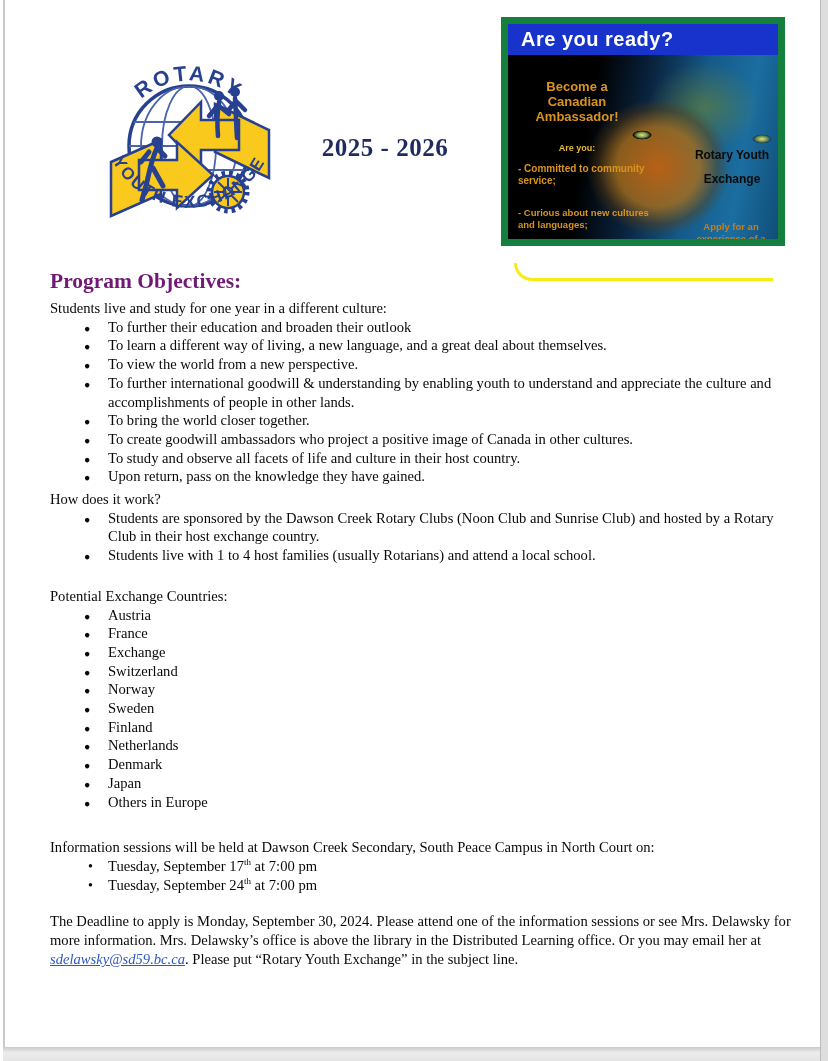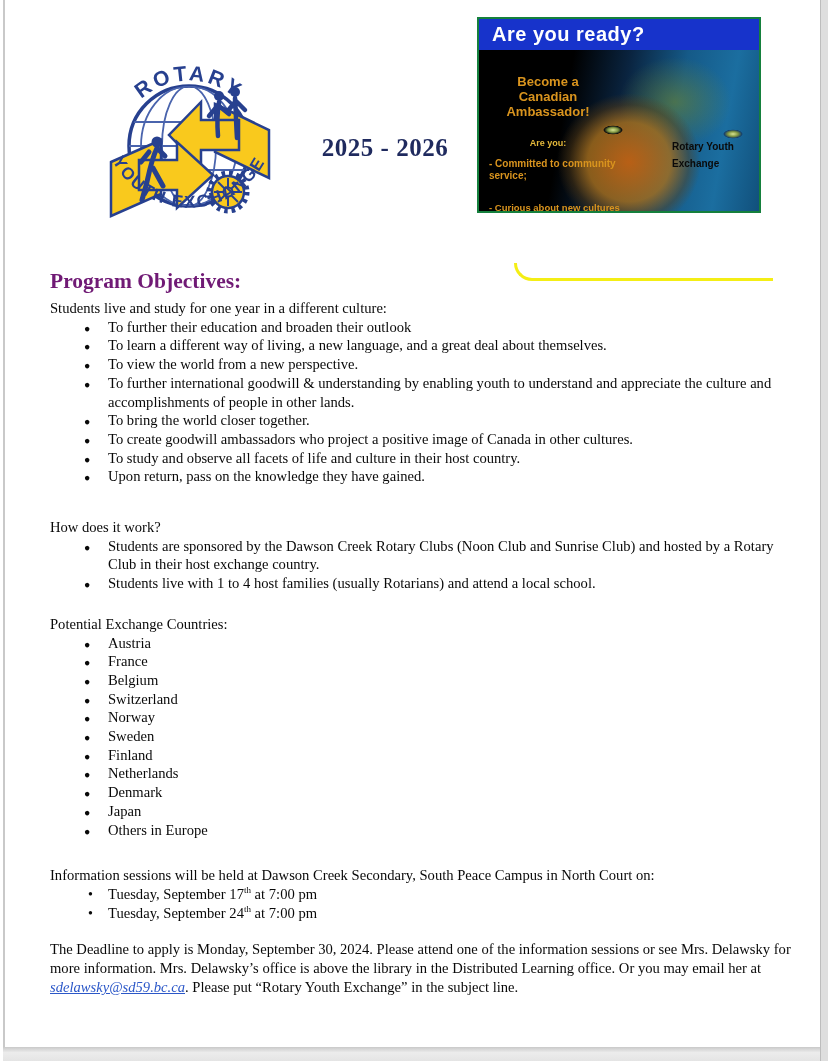--- a/index.html
+++ b/index.html
@@ -14,59 +14,59 @@
   .edge-bottom{ position:absolute; left:3px; top:1047px; width:817px; height:14px; background:linear-gradient(#c9c9c9,#ececec 40%,#e4e4e4); }
 
   .page { position:absolute; left:5px; top:0; width:815px; height:1047px; background:#ffffff; }
 
   
   .logo-wrap { position:absolute; left:92px; top:40px; width:184px; height:200px; }
   .year { position:absolute; left:308px; top:134px; width:144px; text-align:center;
           font-size:25px; font-weight:bold; color:#1f2a5e; letter-spacing:0.5px; }
 
   
-  .poster { position:absolute; left:472px; top:17px; width:284px; height:196px;
-            border:2px solid #15803d; overflow:hidden; background:#000; }
+  .poster { position:absolute; left:496px; top:17px; width:284px; height:229px;
+            border:7px solid #15803d; overflow:hidden; background:#000; }
   .poster-banner { position:absolute; left:0; top:0; width:100%; height:31px; background:#1733cb;
             color:#ffffff; font-family:"Liberation Sans", sans-serif; font-weight:bold;
             font-size:20px; line-height:30px; padding-left:13px; letter-spacing:0.5px; }
   .poster-art { position:absolute; left:0; top:31px; width:100%; height:216px;
       background-image:
         radial-gradient(ellipse 15px 7px at 134px 80px, #d8e693 0%, #7d9340 35%, #0e0e0e 58%, rgba(0,0,0,0) 66%),
         radial-gradient(ellipse 15px 7px at 254px 84px, #d8e693 0%, #7d9340 35%, #17406a 58%, rgba(0,0,0,0) 66%),
         radial-gradient(ellipse 52px 16px at 158px 198px, rgba(148,32,24,0.85) 0%, rgba(148,32,24,0) 70%),
         radial-gradient(ellipse 92px 88px at 150px 112px, rgba(197,99,17,0.93) 0%, rgba(173,112,24,0.78) 45%, rgba(96,62,14,0.42) 65%, rgba(0,0,0,0) 78%),
         radial-gradient(ellipse 75px 60px at 196px 52px, rgba(118,138,40,0.55) 0%, rgba(0,0,0,0) 75%),
         linear-gradient(100deg, #000000 0%, #000000 30%, #0a2440 48%, #155a88 66%, #1b6ea0 82%, #0f4a74 100%);
       padding-left: 24px;
   }
   .poster-art div { position:absolute; font-family:"Liberation Sans", sans-serif; font-weight:bold; }
   .p-headline { left:8px; top:24px; width:122px; text-align:center; color:#d9941e; font-size:13px; line-height:15px; }
   .p-areyou   { left:8px; top:88px;  width:122px; text-align:center; color:#e5b93a; font-size:9px; }
   .p-q0 { left:10px; top:108px; width:150px; color:#d9941e; font-size:10px; line-height:11.5px; }
   .p-q1 { left:10px; top:152px; width:150px; color:#d9941e; font-size:9.5px; line-height:11.5px; }
   .p-q2 { left:10px; top:197px; width:160px; color:#d9941e; font-size:9.5px; line-height:11.5px; }
-  .p-brand { right:5px; top:88px; width:82px; text-align:left; color:#0a0a0a; font-size:10px; line-height:17px; }
+  .p-brand { right:5px; top:88px; width:82px; text-align:center; color:#0a0a0a; font-size:12px; line-height:24px; }
   .p-cta   { right:3px; top:166px; width:88px; text-align:center; color:#c87f15; font-size:9.5px; line-height:11.5px; }
 
   .swoosh { position:absolute; left:509px; top:263px; width:259px; height:18px;
             border-left:3px solid #f4ee15; border-bottom:3px solid #f4ee15;
             border-bottom-left-radius:24px; }
 
   
   .content { position:absolute; left:45px; top:268px; width:745px; color:#090909;
              font-size:14.6px; line-height:18.7px; }
   .content h1 { font-size:21.5px; line-height:26px; margin-bottom:5px; color:#701a75; }
   ul { list-style:none; }
   li { position:relative; padding-left:58px; }
   li .dot { position:absolute; left:34px; top:0; }
   li .dot::before { content:"\25CF"; font-size:10.5px; }
   li .dot-sm { position:absolute; left:38px; top:0; }
   li .dot-sm::before { content:"\2022"; font-size:14px; }
-  .sec-how      { margin-top:32px;font-family:Liberation Serif, serif; }
+  .sec-how      { margin-top:4px;font-family:Liberation Serif, serif; }
   .sec-countries{ margin-top:22px; }
   .sec-sessions { margin-top:27px; }
   .sec-deadline { margin-top:18px; }
   sup { font-size:9px; line-height:0; vertical-align:super; }
   a.email { color:#2b57c8; text-decoration:underline;font-style:italic; }
 
   
   .logo-arc-text { font-family:"Liberation Sans", sans-serif; font-weight:bold; fill:#27408f; }
 </style>
 </head>
@@ -168,21 +168,21 @@
           <li><span class="dot"></span><span>Students are sponsored by the Dawson Creek Rotary Clubs (Noon Club and Sunrise Club) and hosted by a Rotary Club in their host exchange country.</span></li>
           <li><span class="dot"></span><span>Students live with 1 to 4 host families (usually Rotarians) and attend a local school.</span></li>
         </ul>
       </div>
 
       <div class="sec-countries">
         <p>Potential Exchange Countries:</p>
         <ul>
           <li><span class="dot"></span><span>Austria</span></li>
           <li><span class="dot"></span><span>France</span></li>
-          <li><span class="dot"></span><span>Belgium</span></li>
+          <li><span class="dot"></span><span>Exchange</span></li>
           <li><span class="dot"></span><span>Switzerland</span></li>
           <li><span class="dot"></span><span>Norway</span></li>
           <li><span class="dot"></span><span>Sweden</span></li>
           <li><span class="dot"></span><span>Finland</span></li>
           <li><span class="dot"></span><span>Netherlands</span></li>
           <li><span class="dot"></span><span>Denmark</span></li>
           <li><span class="dot"></span><span>Japan</span></li>
           <li><span class="dot"></span><span>Others in Europe</span></li>
         </ul>
       </div>

